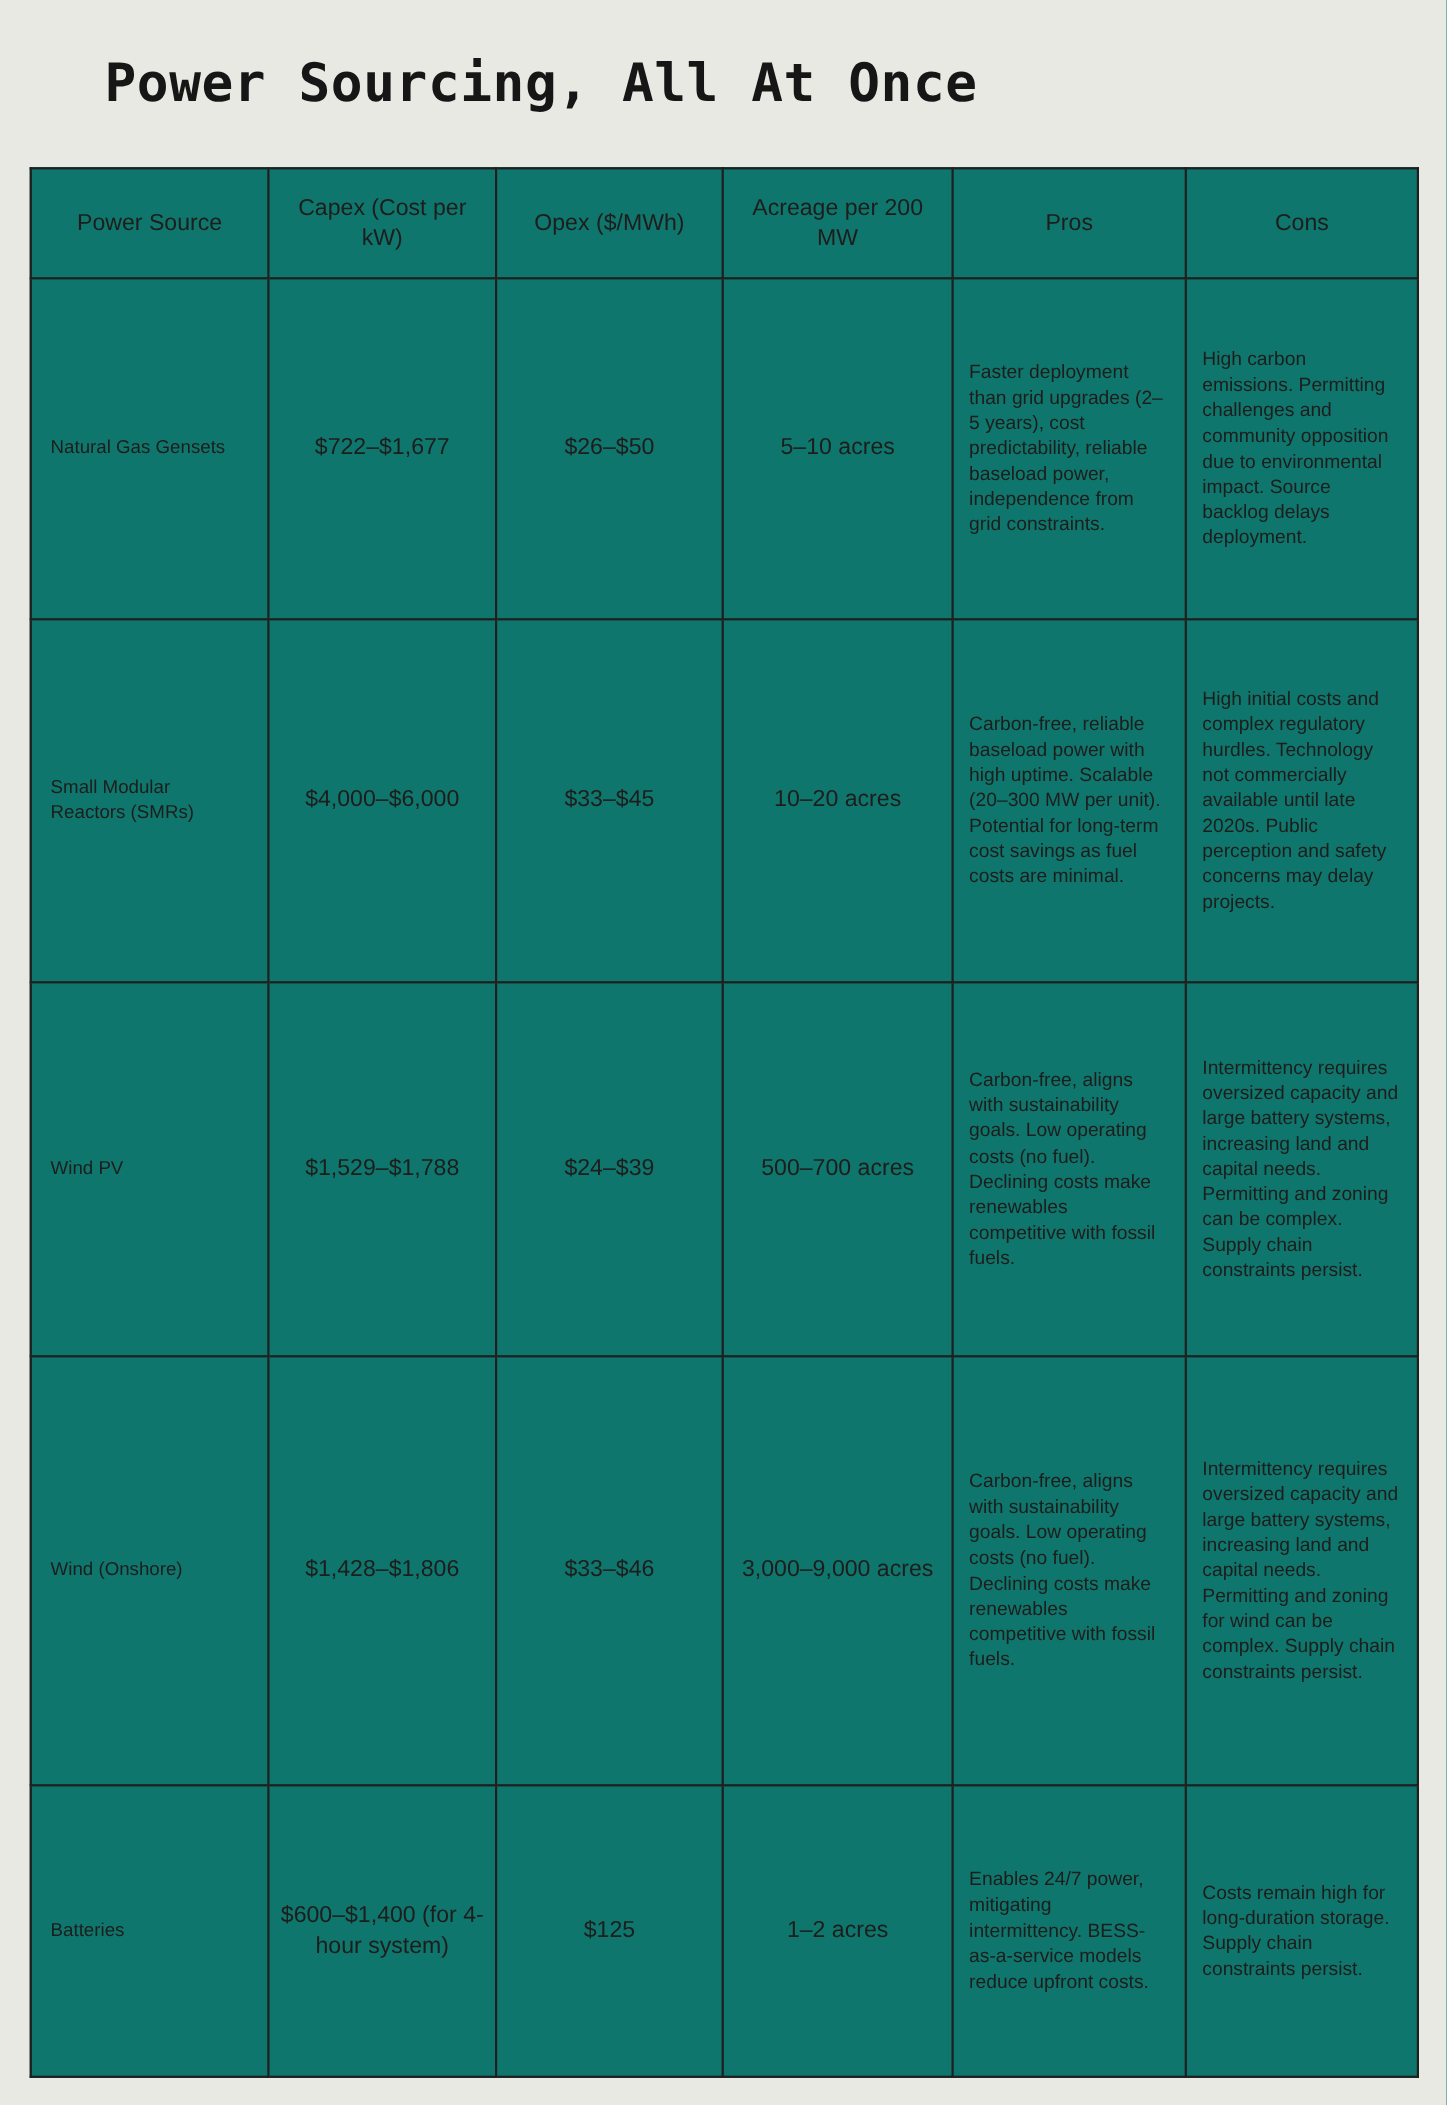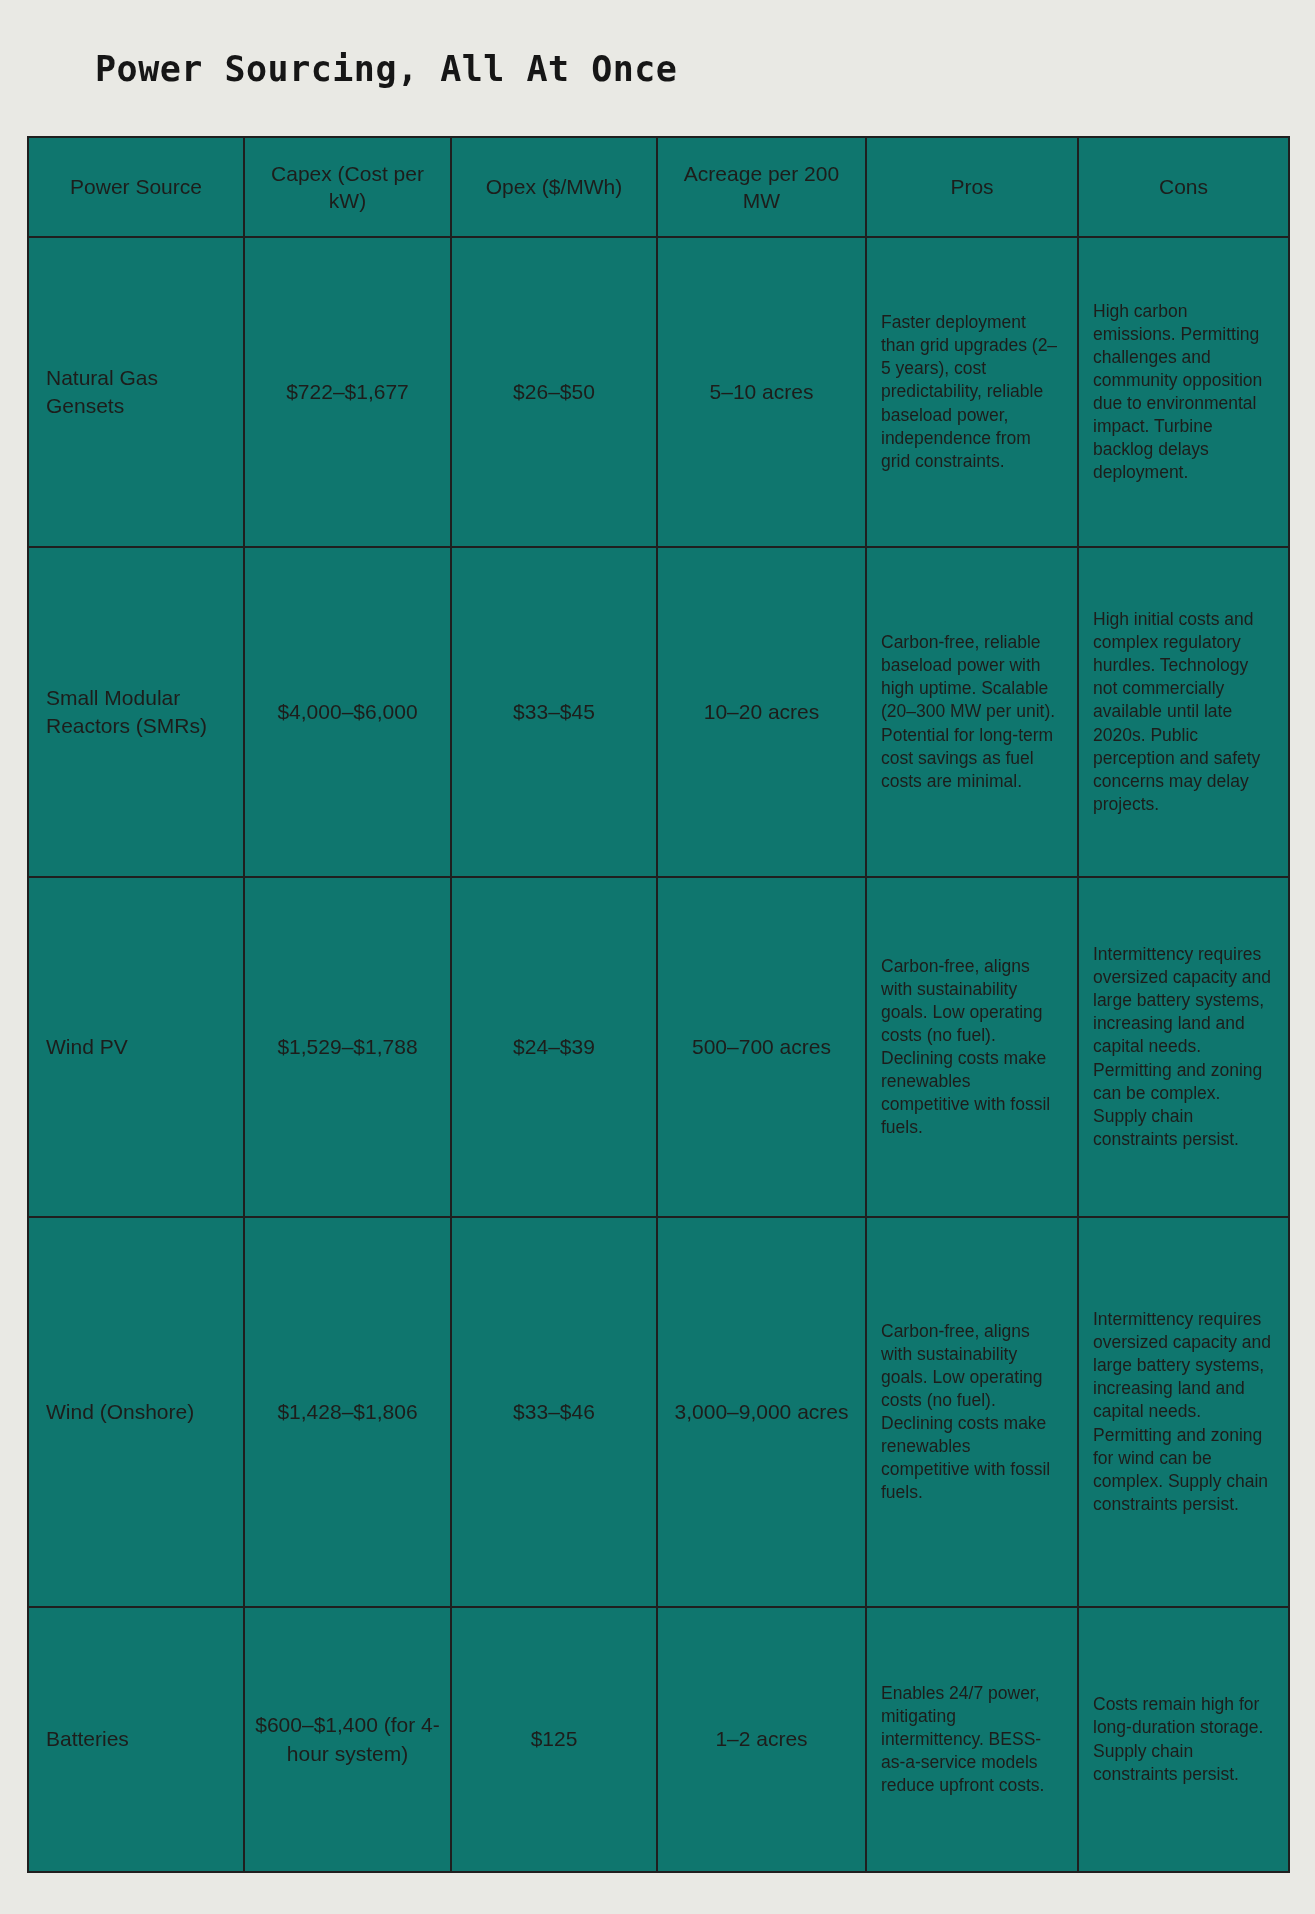--- a/index.html
+++ b/index.html
@@ -15,21 +15,21 @@
     font-family: "Liberation Sans", sans-serif;
     overflow: hidden;
   }
   .page {
     width: 1315px;
     height: 1914px;
     padding: 34px 27px 24px 27px;
   }
   .title {
     font-family: "DejaVu Sans Mono", monospace;
-    font-size: 35px;
+    font-size: 48px;
     font-weight: 700;
     letter-spacing: 0.5px;
     color: #161616;
     margin: 14px 0 46px 68px;
     line-height: 1.2;
   }
   table.power-table {
     width: 1261px;
     border-collapse: collapse;
     table-layout: fixed;
@@ -43,21 +43,21 @@
     color: #1d1d1b;
   }
   .power-table th {
     font-weight: 400;
     font-size: 21px;
     text-align: center;
     height: 100px;
     line-height: 1.3;
   }
   td.cell-source {
-    font-size: 21px;
+    font-size: 17px;
     text-align: left;
     line-height: 1.35;
     padding-left: 17px;
     border-radius: 24px;
   }
   td.cell-num {
     font-size: 21px;
     text-align: center;
     line-height: 1.35;
     padding: 14px 6px;
@@ -100,21 +100,21 @@
         <th>Cons</th>
       </tr>
     </thead>
     <tbody>
       <tr class="r0">
         <td class="cell-source">Natural Gas Gensets</td>
         <td class="cell-num">$722–$1,677</td>
         <td class="cell-num">$26–$50</td>
         <td class="cell-num">5–10 acres</td>
         <td class="cell-text">Faster deployment than grid upgrades (2–5 years), cost predictability, reliable baseload power, independence from grid constraints.</td>
-        <td class="cell-text">High carbon emissions. Permitting challenges and community opposition due to environmental impact. Turbine backlog delays deployment.</td>
+        <td class="cell-text">High carbon emissions. Permitting challenges and community opposition due to environmental impact. Source backlog delays deployment.</td>
       </tr>
       <tr class="r1">
         <td class="cell-source">Small Modular Reactors (SMRs)</td>
         <td class="cell-num">$4,000–$6,000</td>
         <td class="cell-num">$33–$45</td>
         <td class="cell-num">10–20 acres</td>
         <td class="cell-text">Carbon-free, reliable baseload power with high uptime. Scalable (20–300 MW per unit). Potential for long-term cost savings as fuel costs are minimal.</td>
         <td class="cell-text">High initial costs and complex regulatory hurdles. Technology not commercially available until late 2020s. Public perception and safety concerns may delay projects.</td>
       </tr>
       <tr class="r2">

